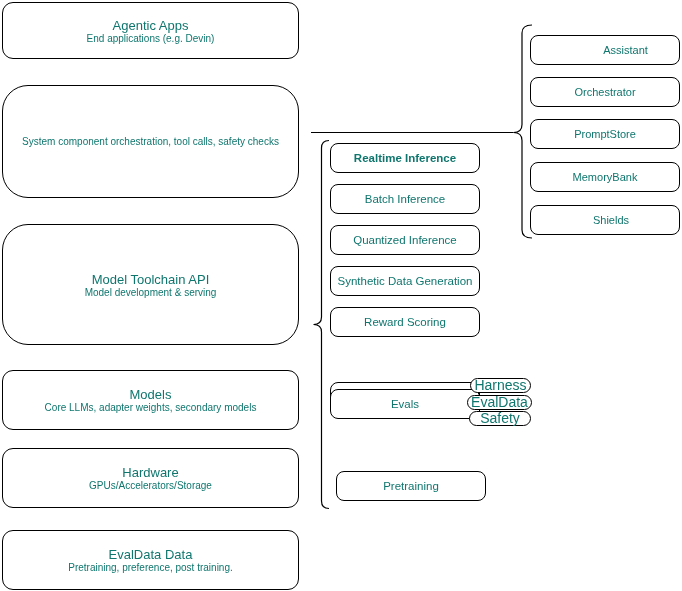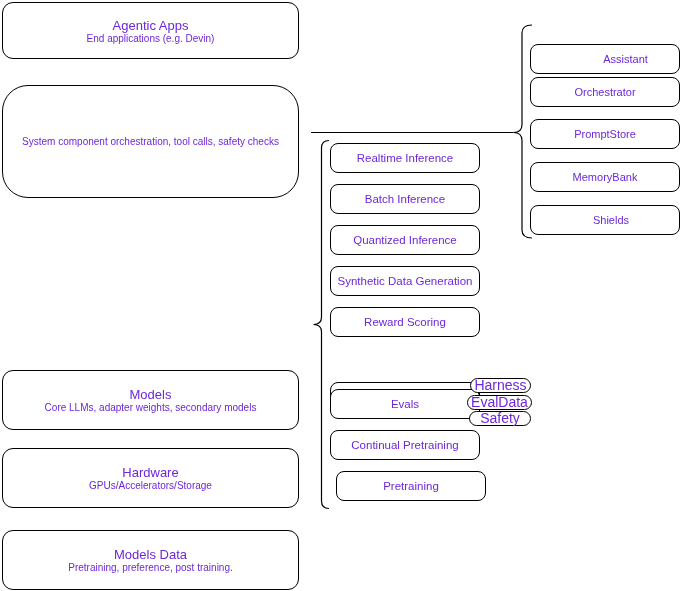--- a/index.html
+++ b/index.html
@@ -2,21 +2,21 @@
 <html><head>
 <meta charset="utf-8">
 <style>
   html, body { margin: 0; padding: 0; background: #ffffff; }
   .canvas {
     position: relative;
     width: 682px;
     height: 591px;
     background: #ffffff;
     font-family: "Liberation Sans", sans-serif;
-    color: #6d28d9;
+    color: #0f766e;
     overflow: hidden;
   }
   svg.overlay {
     position: absolute;
     left: 0; top: 0;
     width: 682px; height: 591px;
     z-index: 0;
   }
   svg.overlay path, svg.overlay line {
     fill: none;
@@ -112,49 +112,52 @@
 
   <div class="lbox r-small" style="top:2px; height:57px;">
     <div class="title">Agentic Apps</div>
     <div class="subtitle">End applications (e.g. Devin)</div>
   </div>
 
   <div class="lbox r-big" style="top:85px; height:113px;">
     <div class="subtitle">System component orchestration, tool calls, safety checks</div>
   </div>
 
+  <div class="lbox r-big" style="top:224px; height:121px;">
+    <div class="title">Model Toolchain API</div>
+    <div class="subtitle">Model development &amp; serving</div>
+  </div>
 
   <div class="lbox r-small" style="top:370px; height:60px;">
     <div class="title">Models</div>
     <div class="subtitle">Core LLMs, adapter weights, secondary models</div>
   </div>
 
   <div class="lbox r-small" style="top:448px; height:60px;">
     <div class="title">Hardware</div>
     <div class="subtitle">GPUs/Accelerators/Storage</div>
   </div>
 
   <div class="lbox r-small" style="top:530px; height:60px;">
-    <div class="title">Models Data</div>
+    <div class="title">EvalData Data</div>
     <div class="subtitle">Pretraining, preference, post training.</div>
   </div>
 
-  <div class="mbox" style="top:143px;">Realtime Inference</div>
+  <div class="mbox" style="top:143px;font-weight:bold;">Realtime Inference</div>
   <div class="mbox" style="top:184px;">Batch Inference</div>
   <div class="mbox" style="top:225px;">Quantized Inference</div>
   <div class="mbox" style="top:266px;">Synthetic Data Generation</div>
   <div class="mbox" style="top:307px;">Reward Scoring</div>
   <div class="mbox" style="top:348px;margin-top:34px;">Post Training</div>
   <div class="mbox" style="top:389px;">Evals</div>
-  <div class="mbox" style="top:430px;">Continual Pretraining</div>
   <div class="mbox" style="top:471px;margin-left:6px;">Pretraining</div>
 
   <div class="pill" style="left:470px; top:378px; width:61px;">Harness</div>
   <div class="pill" style="left:467px; top:395px; width:65px;">EvalData</div>
   <div class="pill" style="left:469px; top:411px; width:62px;">Safety</div>
 
-  <div class="rbox" style="top:44px;padding-left:41px;">Assistant</div>
+  <div class="rbox" style="top:35px;padding-left:41px;">Assistant</div>
   <div class="rbox" style="top:77px;">Orchestrator</div>
   <div class="rbox" style="top:119px;">PromptStore</div>
   <div class="rbox" style="top:162px;">MemoryBank</div>
   <div class="rbox" style="top:205px;padding-left:12px;">Shields</div>
 
 </div>
 
 </body></html>

